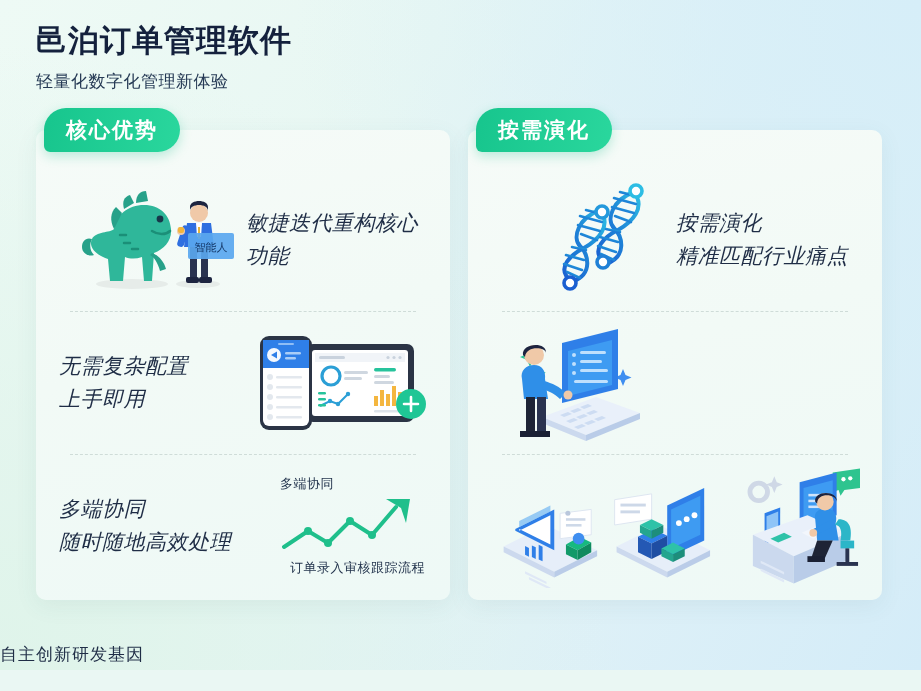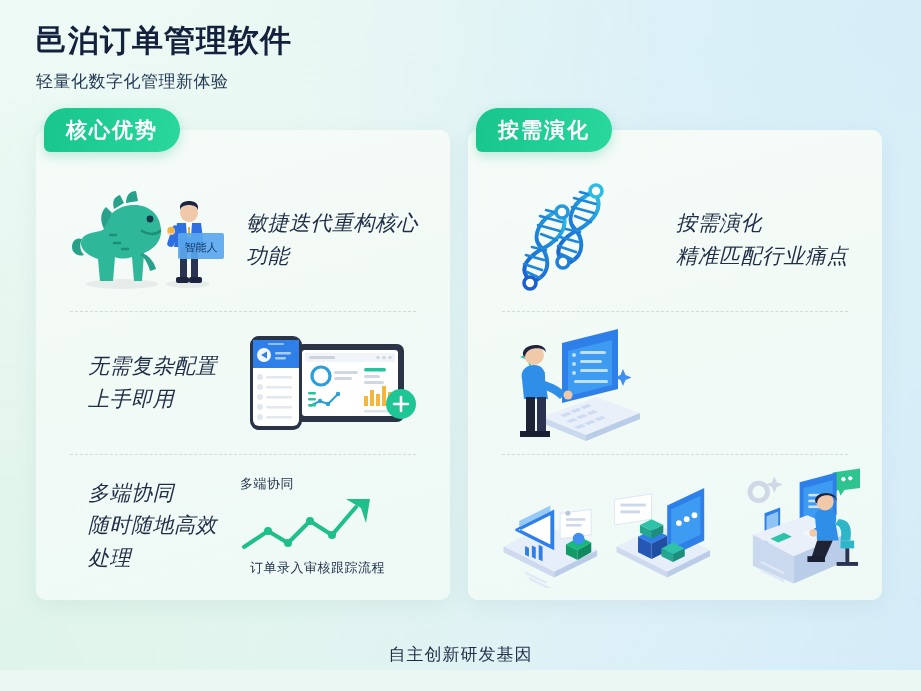--- a/index.html
+++ b/index.html
@@ -83,40 +83,39 @@
     border-top: 1px dashed #cfdcd8;
   }
   .row-text {
     font-size: 21px;
     line-height: 1.55;
     color: #1f2d46;
     letter-spacing: 0.5px;
     white-space: pre-line;
     font-style: italic;
   }
-  .art { flex: 0 0 auto; display: flex; align-items: center; justify-content: flex-start; }
+  .art { flex: 0 0 auto; display: flex; align-items: center; justify-content: flex-end; }
 
   .r-left  .row { justify-content: flex-start; }
   .r-left  .row.img-first .art { width: 170px; margin-left: 12px; }
   .r-left  .row.img-first .row-text { margin-left: 6px; }
-  .r-left  .row.text-first .row-text { width: 190px; margin-left: 30px; }
+  .r-left  .row.text-first .row-text { width: 190px; margin-left: 1px; }
   .r-left  .row.text-first .art { width: 190px; }
 
   .r-right .row.img-first .art { width: 150px; margin-left: 18px; }
   .r-right .row.img-first .row-text { margin-left: 18px; }
   .r-right .row.text-first .row-text { width: 210px; margin-left: 18px; }
   .r-right .row.text-first .art { width: 160px; }
   .r-right .row.full .art { width: 100%; }
 
   
   .footer {
     position: absolute;
     left: 0; right: 0;
     top: 643px;
-    text-align: center;
     font-size: 17px;
     color: #1f2d46;
     letter-spacing: 1px;
   }
 
   
   .chart-wrap { display: flex; flex-direction: column; align-items: flex-start; }
   .chart-label {
     font-size: 13px;
     color: #23344d;

